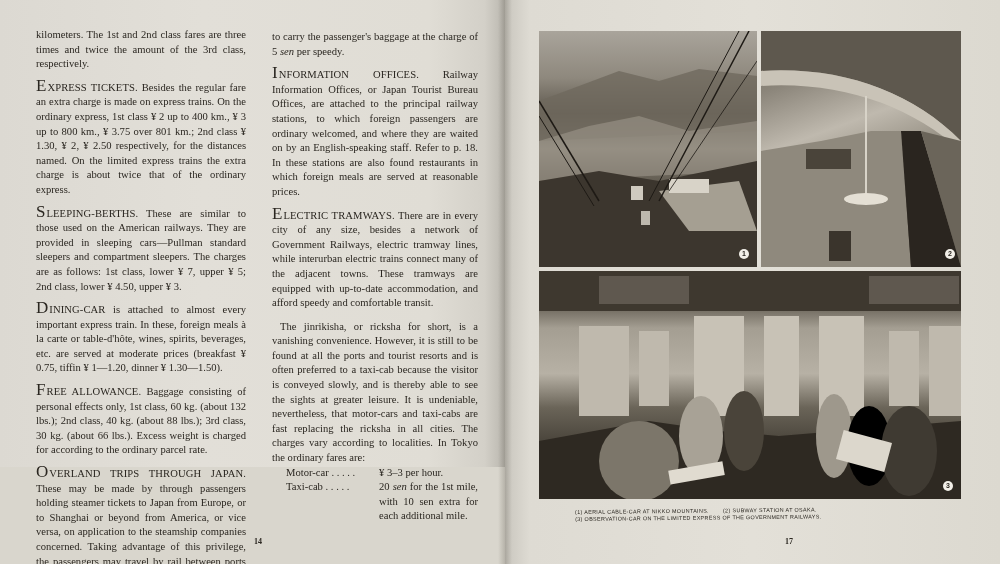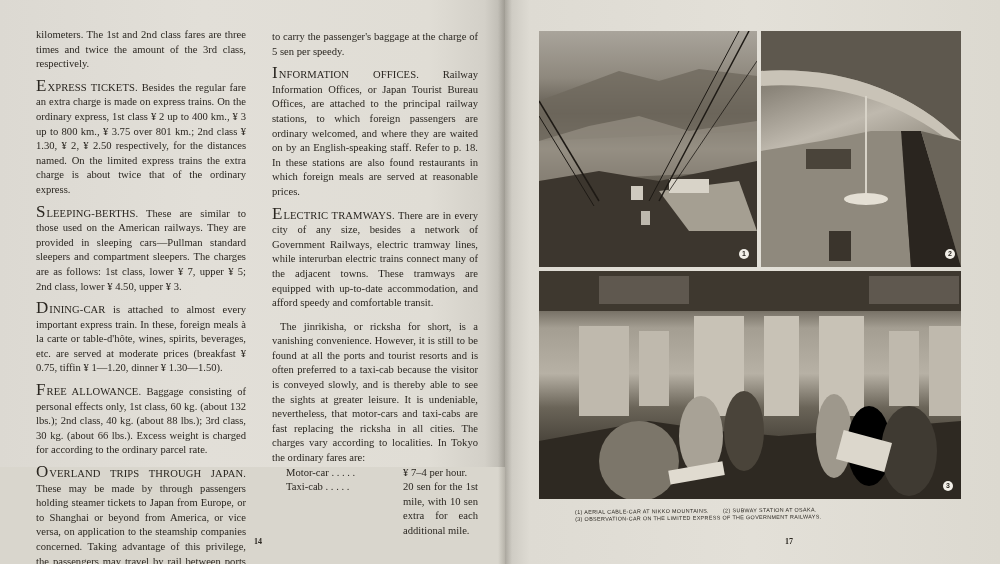--- a/index.html
+++ b/index.html
@@ -14,23 +14,23 @@
     background: linear-gradient(90deg, #c9c6be 0%, #dedbd3 5%, #e3e0d8 50%, #dcd9d0 100%);
   }
   .gutter-shadow { position:absolute; left:498px; top:0; width:14px; height:564px;
     background:linear-gradient(90deg, rgba(0,0,0,0) 0%, rgba(80,75,65,0.25) 50%, rgba(0,0,0,0) 100%); }
   .col { position:absolute; top:28px; font-size:10.6px; line-height:14.6px; color:#2a2620; text-align:justify; }
   .col-1 { left:36px; width:210px; }
   .col-2 { left:272px; width:206px; top:30px; }
   .para { margin:0 0 9px 0; hyphens:auto; }
   .para .lead { text-transform:uppercase; letter-spacing:0.1px; }
   .para .drop { font-size:17px; line-height:10px; margin-right:1px; }
-  .it { }
+  .it { font-style:italic; }
   .fares { margin:0 0 9px 14px; }
-  .fare-row { display:flex;gap:24px; }
+  .fare-row { display:flex; }
   .fare-label { width:93px; white-space:nowrap; overflow:hidden; }
   .fare-val { flex:1; text-align:justify; }
   .page-num { position:absolute; font-size:8px; font-weight:bold; color:#2a2620; }
   .pn-left { left:254px; top:537px; }
   .pn-right { left:785px; top:537px; }
 
   .photo { position:absolute; overflow:hidden; background:#3a352e; }
   .photo-1 { left:539px; top:31px; width:218px; height:236px;
     background: linear-gradient(180deg, #a9a49b 0%, #8e887d 20%, #5d574d 35%, #8a8478 50%, #6c665b 60%, #4a443a 75%, #2f2a23 100%); }
   .photo-2 { left:761px; top:31px; width:200px; height:236px;
@@ -89,21 +89,21 @@
 
       <p class="para">
         <span class="drop">E</span><span class="lead">LECTRIC TRAMWAYS.</span><span> There are in every city of any size, besides a network of Government Railways, electric tramway lines, while interurban electric trains connect many of the adjacent towns. These tramways are equipped with up-to-date accommodation, and afford speedy and comfortable transit.</span>
       </p>
 
       <p class="para" style="text-indent:8px; margin-bottom:0">The jinrikisha, or ricksha for short, is a vanishing convenience. However, it is still to be found at all the ports and tourist resorts and is often preferred to a taxi-cab because the visitor is conveyed slowly, and is thereby able to see the sights at greater leisure. It is undeniable, nevertheless, that motor-cars and taxi-cabs are fast replacing the ricksha in all cities. The charges vary according to localities. In Tokyo the ordinary fares are:</p>
 
       <div class="fares">
         <div class="fare-row">
           <span class="fare-label">Motor-car . . . . .</span>
-          <span class="fare-val"><span>¥ 7–4 per hour.</span></span>
+          <span class="fare-val"><span>¥ 3–3 per hour.</span></span>
         </div>
         <div class="fare-row">
           <span class="fare-label">Taxi-cab . . . . .</span>
           <span class="fare-val"><span>20 </span><span class="it">sen</span><span> for the 1st mile, with 10 sen extra for each additional mile.</span></span>
         </div>
 
       </div>
 
     </div>
 

